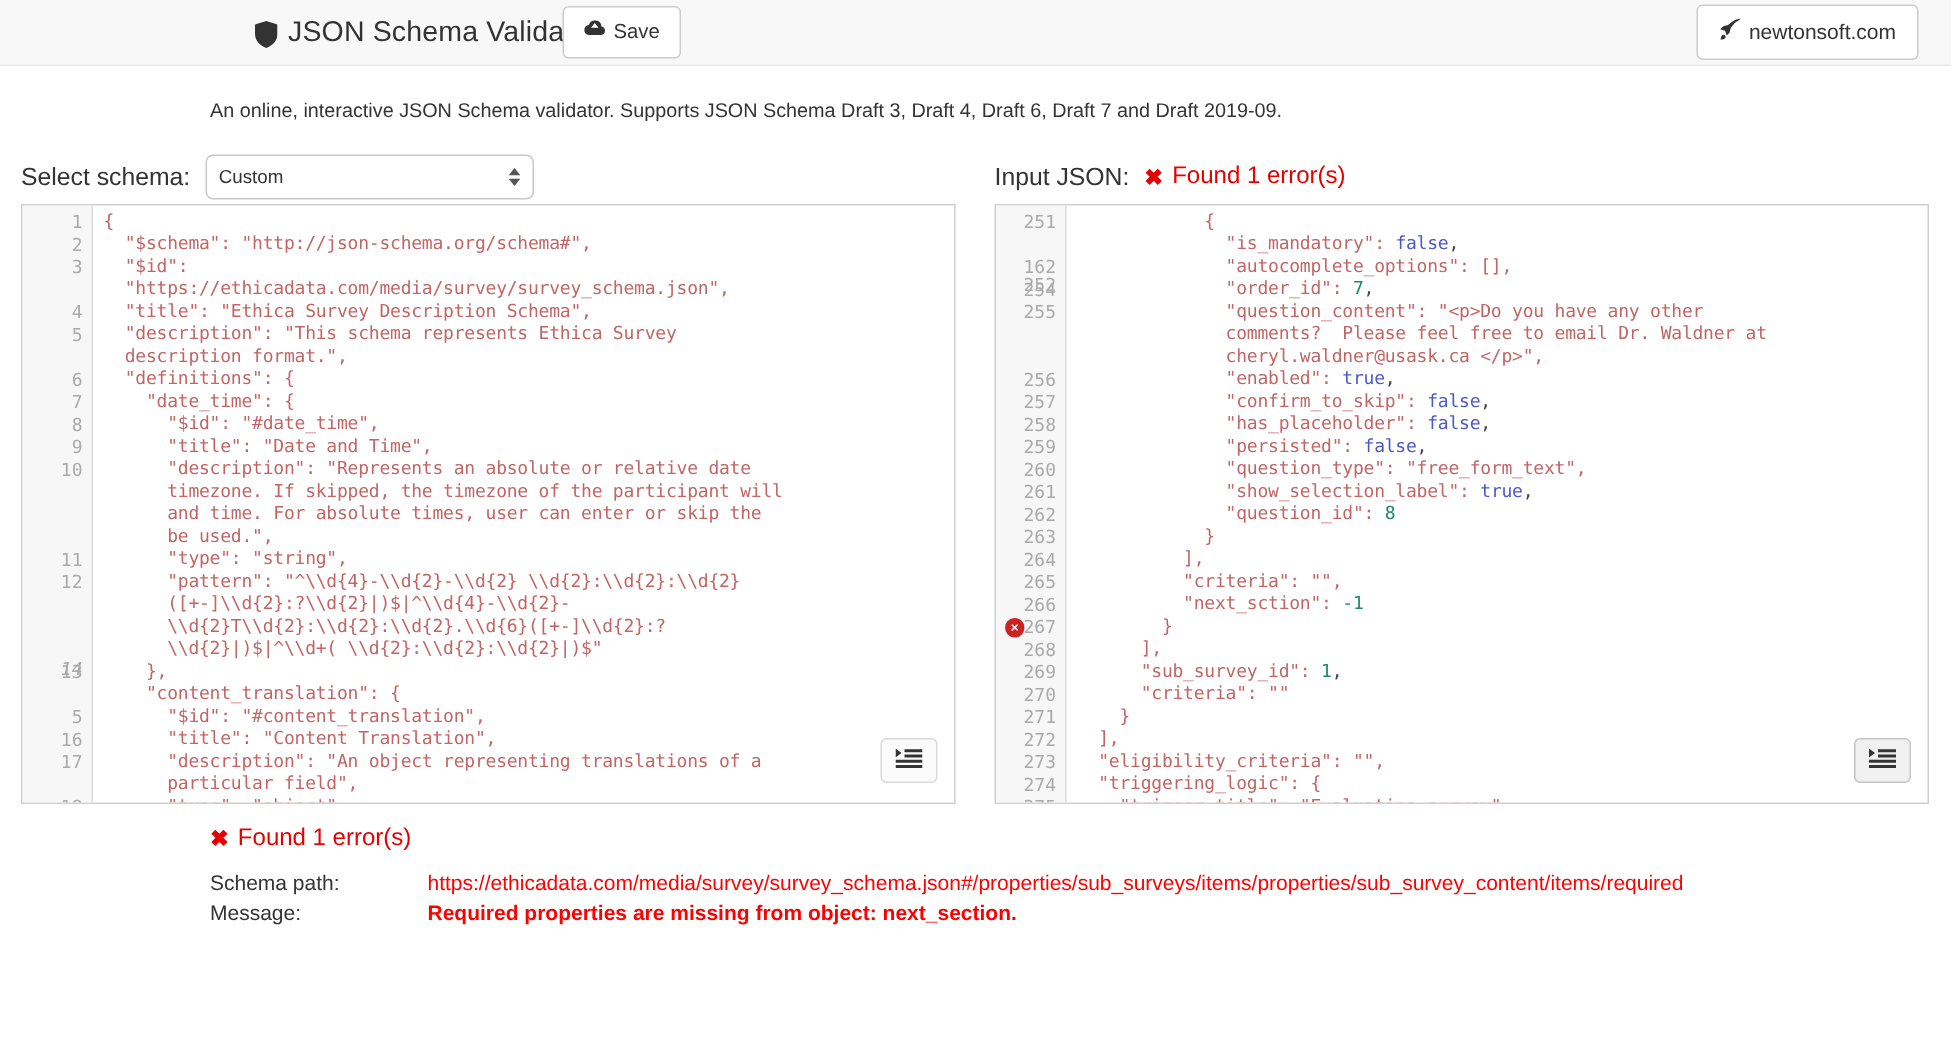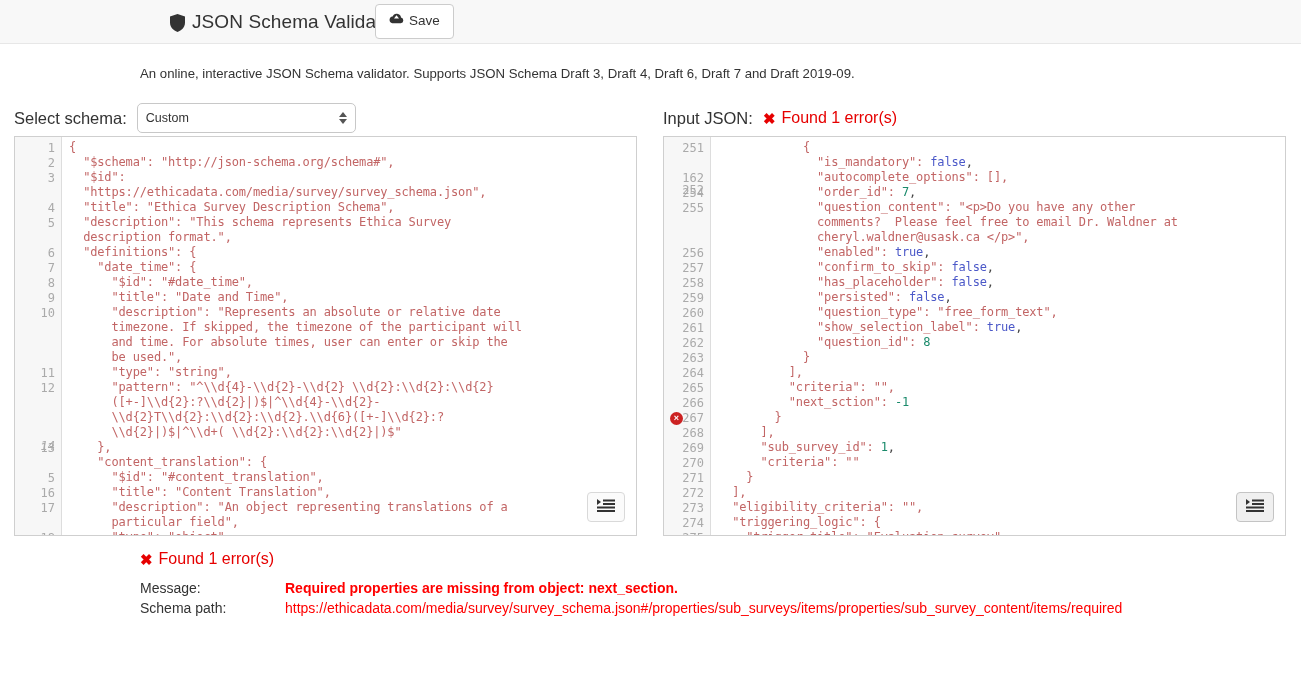--- a/index.html
+++ b/index.html
@@ -235,20 +235,28 @@
     <button class="btn btn-save">
       <span>
         <svg width="15" height="12" viewBox="0 0 18 14" aria-hidden="true">
           <path d="M14.4 5.3A5.2 5.2 0 0 0 4.3 4.1 4.1 4.1 0 0 0 4 12.2h10.1a3.5 3.5 0 0 0 .3-6.9z" fill="#333"></path>
           <path d="M9 2.6 L12 6.4 H6 Z" fill="#fff"></path>
         </svg>
       </span>
       <span class="lbl">Save</span>
     </button>
 
+    <button class="btn btn-newton">
+      <span>
+        <svg width="15" height="15" viewBox="0 0 16 16" aria-hidden="true">
+          <path d="M15.4.6c-.3-.3-3.6.1-6.5 2.4L6.4 5 3 5.9.9 8l3.3 1 .2.2 1 3.3 2.1-2.1.9-3.4 2-2.5C12.7 2.2 15.7.9 15.4.6zM2.2 12.3c-.8.8-1 3.1-1 3.1s2.3-.2 3.1-1c.5-.5.5-1.4 0-2-.6-.6-1.5-.6-2.1-.1z" fill="#333"></path>
+        </svg>
+      </span>
+      <span>newtonsoft.com</span>
+    </button>
   </div>
 </div>
 
 <div class="desc-row">
   <div class="desc-text">An online, interactive JSON Schema validator. Supports JSON Schema Draft 3, Draft 4, Draft 6, Draft 7 and Draft 2019-09.</div>
   <button class="btn btn-source">
     <span>
       <svg width="12" height="13" viewBox="0 0 12 13" aria-hidden="true">
         <rect x="0.5" y="0.5" width="11" height="12" rx="1" fill="none" stroke="#333"></rect>
         <path d="M3 4 L1.8 6.5 L3 9 M9 4 L10.2 6.5 L9 9 M7 3.4 L5 9.6" stroke="#333" fill="none" stroke-width="1"></path>
@@ -424,21 +432,21 @@
   </div>
 </div>
 
 <div class="err-panel">
   <div class="err-title">
     <span class="xmark">✖</span>
     <span>Found 1 error(s)</span>
   </div>
   <div class="err-grid">
     <div class="err-row">
+      <span class="err-key">Schema path:</span>
+      <span class="err-val">https://ethicadata.com/media/survey/survey_schema.json#/properties/sub_surveys/items/properties/sub_survey_content/items/required</span>
+    </div>
+    <div class="err-row">
       <span class="err-key">Message:</span>
       <span class="err-val bold">Required properties are missing from object: next_section.</span>
     </div>
-    <div class="err-row">
-      <span class="err-key">Schema path:</span>
-      <span class="err-val">https://ethicadata.com/media/survey/survey_schema.json#/properties/sub_surveys/items/properties/sub_survey_content/items/required</span>
-    </div>
   </div>
 </div>
 
 </body></html>

